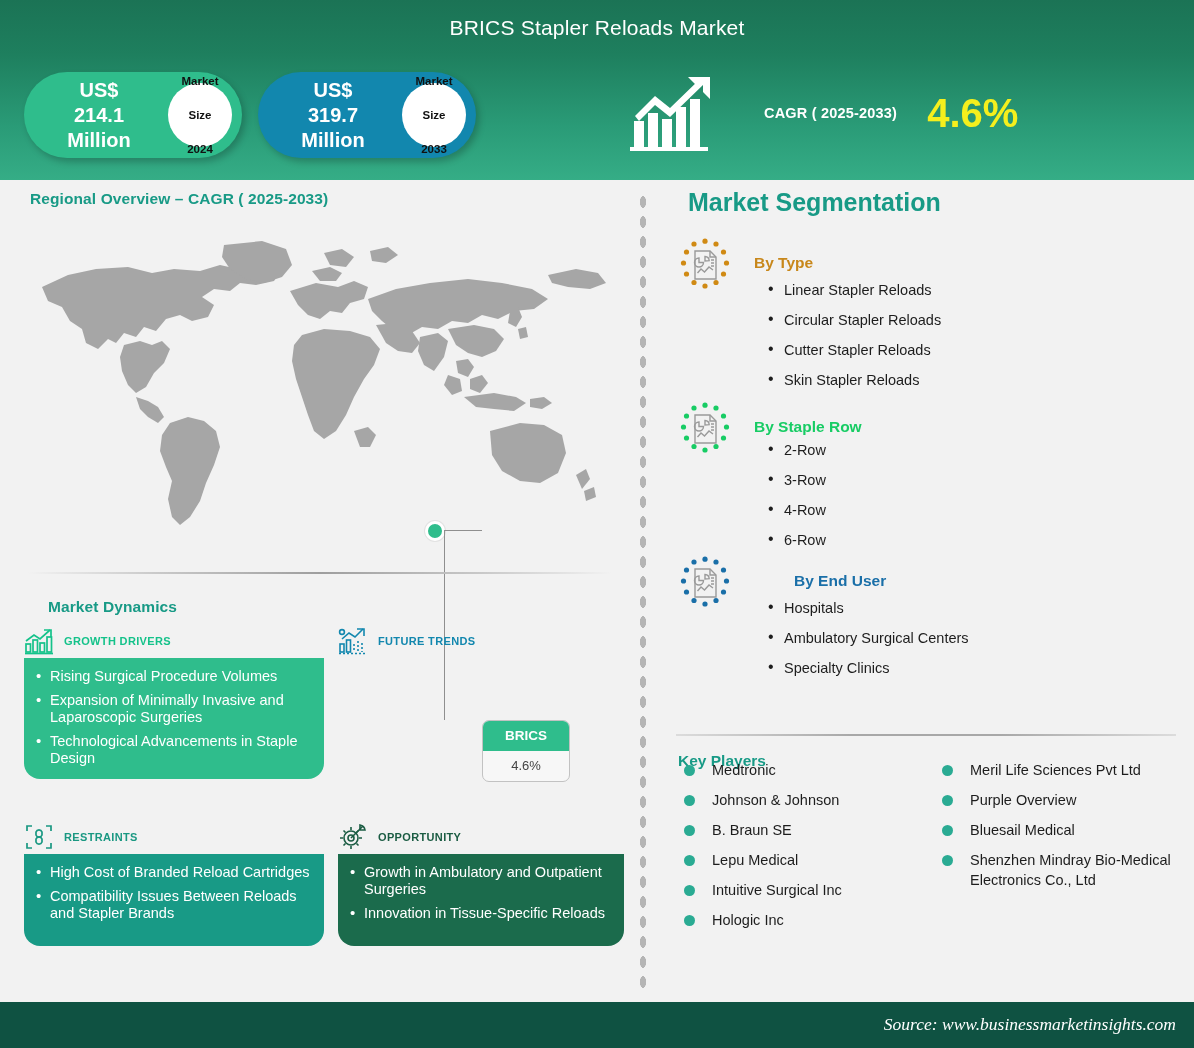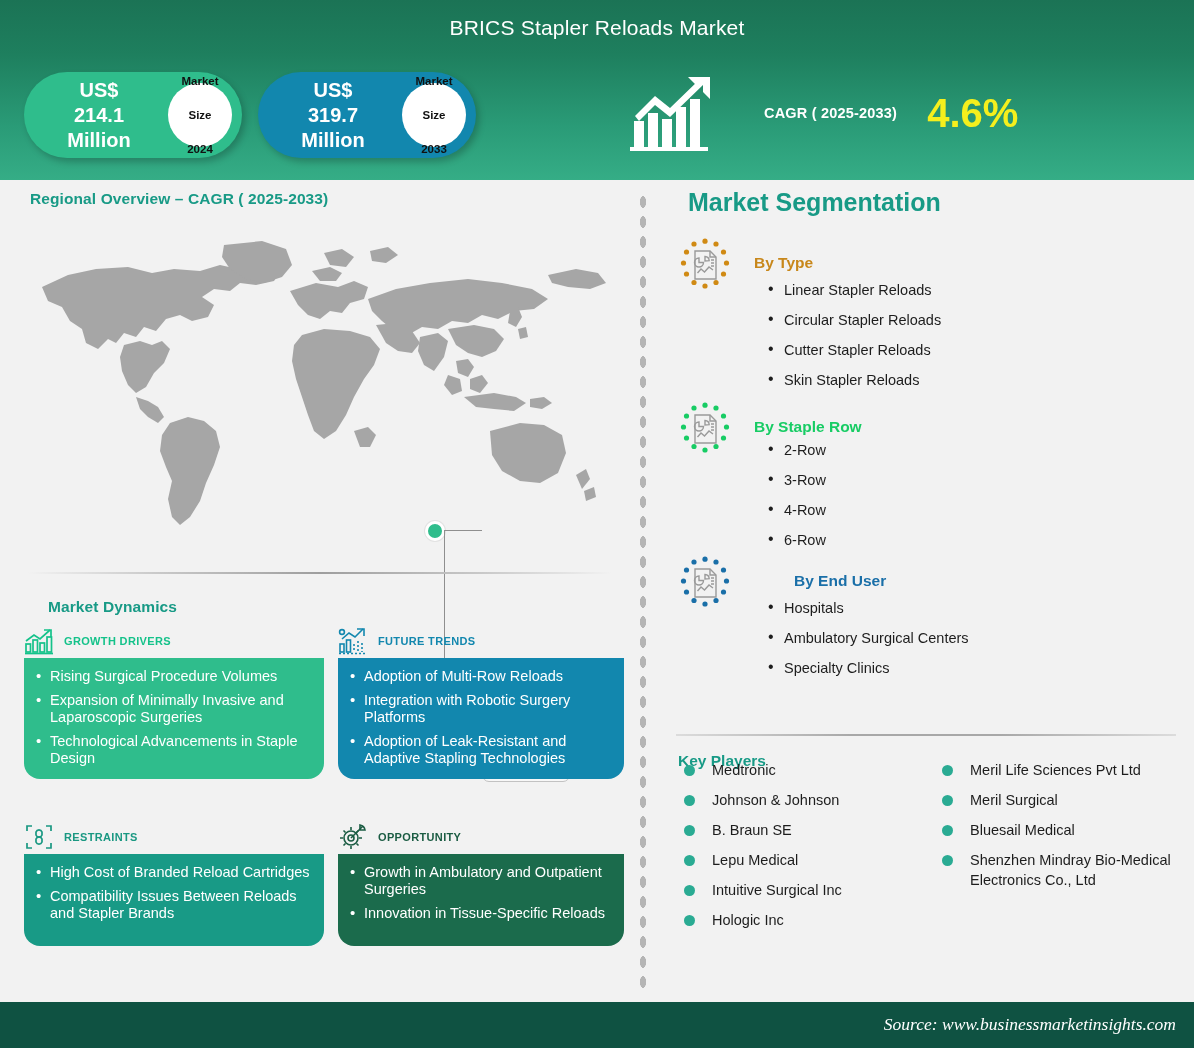--- a/index.html
+++ b/index.html
@@ -346,27 +346,20 @@
               <rect x="8.5" y="13" width="4" height="12"></rect>
               <path d="M1 26.5 L29 26.5" stroke-dasharray="2 2"></path>
               <path d="M4 12 L11 6 L17 10 L25 2"></path>
               <path d="M19 2 L26 2 L26 9"></path>
               <circle cx="4" cy="5" r="2.4"></circle>
               <path d="M16 17 L16 25 M20 14 L20 25 M24 16 L24 25" stroke-dasharray="2 2"></path>
             </g>
           </svg>
           <div class="lbl">FUTURE TRENDS</div>
         </div>
-        <div class="dyn-box">
-          <ul>
-            <li>Adoption of Multi-Row Reloads</li>
-            <li>Integration with Robotic Surgery Platforms</li>
-            <li>Adoption of Leak-Resistant and Adaptive Stapling Technologies</li>
-          </ul>
-        </div>
       </div>
 
       <div class="dyn dyn-rs">
         <div class="dyn-head">
           <svg class="ic" viewBox="0 0 30 28">
             <g fill="none" stroke="#1a9882" stroke-width="1.7">
               <path d="M3 8 L3 3 L8 3 M22 3 L27 3 L27 8 M27 20 L27 25 L22 25 M8 25 L3 25 L3 20"></path>
               <path d="M12 9 a3.2 3.2 0 0 1 6 0 l0 3 a3.2 3.2 0 0 1 -6 0 Z"></path>
               <path d="M12 16 a3.2 3.2 0 0 1 6 0 l0 3 a3.2 3.2 0 0 1 -6 0 Z"></path>
             </g>
@@ -521,21 +514,21 @@
             <li>Johnson &amp; Johnson</li>
             <li>B. Braun SE</li>
             <li>Lepu Medical</li>
             <li>Intuitive Surgical Inc</li>
             <li>Hologic Inc</li>
           </ul>
         </div>
         <div class="kp-col">
           <ul>
             <li>Meril Life Sciences Pvt Ltd</li>
-            <li>Meril Surgical</li>
+            <li>Purple Overview</li>
             <li>Bluesail Medical</li>
             <li>Shenzhen Mindray Bio-Medical Electronics Co., Ltd</li>
           </ul>
         </div>
       </div>
     </div>
   </div>
 
   <div class="footer">
     <div class="footer-text">Source: www.businessmarketinsights.com</div>

